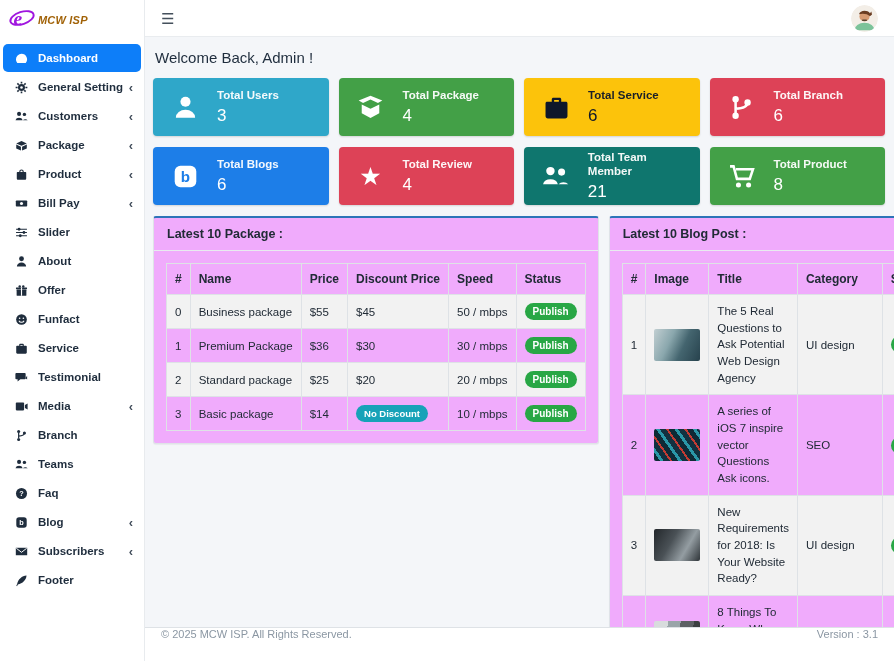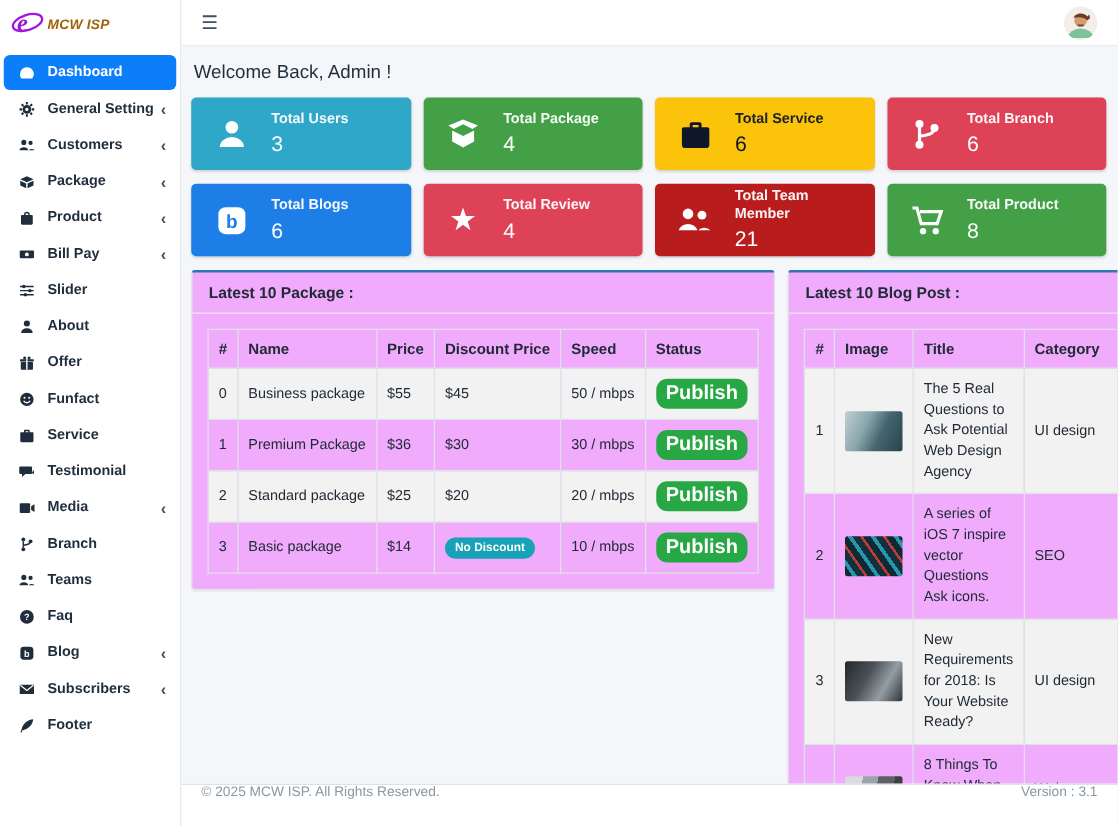--- a/index.html
+++ b/index.html
@@ -39,21 +39,21 @@
   .panels { display:flex; gap:10px; align-items:flex-start; }
   .panel { flex:1 1 0; background:#f0abfc; border:1px solid #dfe3e8; border-top:2px solid #2d74b8; border-radius:3px; box-shadow:0 1px 1px rgba(0,0,0,.05); }
   .panel-h { padding:9px 13px; font-size:12.5px; font-weight:bold; border-bottom:1px solid #e8ebef; }
   .panel-b { padding:12px; }
   table { width:100%; border-collapse:collapse; font-size:11.5px; }
   th,td { border:1px solid #dee2e6; padding:8px 8px; text-align:left; vertical-align:middle; }
   th { font-size:12px; font-weight:bold; white-space:nowrap; }
   tbody tr:nth-child(odd) { background:#f2f2f2; }
   .pkg-tbl td { white-space:nowrap; }
   .blog-title { line-height:1.45; }
-  .badge { display:inline-block; padding:3px 8px; border-radius:9px; font-size:16px; font-weight:bold; color:#fff; white-space:nowrap; }
+  .badge { display:inline-block; padding:3px 8px; border-radius:9px; font-size:10px; font-weight:bold; color:#fff; white-space:nowrap; }
 
   
   .thumb { width:46px; height:32px; border-radius:2px; display:flex; align-items:center; justify-content:center; overflow:hidden; }
   .thumb-0 { background:linear-gradient(115deg,#c2cfd2 0%,#8aa7ad 35%,#44656f 62%,#27424d 100%); }
   .thumb-1 { background:repeating-linear-gradient(55deg,#0e2a36 0 5px,#2a97a8 5px 8px,#123140 8px 13px,#c23b33 13px 15px); }
   .thumb-2 { background:linear-gradient(120deg,#23272b 0%,#4a5156 38%,#949da2 68%,#2e3438 100%); }
   .thumb-3 { background:linear-gradient(100deg,#d8dcdd 0 28%,#9aa5a9 28% 52%,#5d6164 52% 78%,#3c3f41 78%); }
 
   
   .footer { position:absolute; left:145px; right:0; bottom:0; height:34px; background:#fff; border-top:1px solid #dee2e6; display:flex; justify-content:space-between; padding:0 16px; font-size:11px; color:#8b97a3; }
@@ -349,21 +349,21 @@
           <span class="stat-vl">6</span>
         </span>
       </div>
       <div class="stat" style="background: rgb(221, 66, 87); color: rgb(255, 255, 255); --hole: #dd4257;">
         <span class="stat-ic">★</span>
         <span class="stat-tx">
           <span class="stat-lb">Total Review</span>
           <span class="stat-vl">4</span>
         </span>
       </div>
-      <div class="stat" style="background: #b91c1c; color: rgb(255, 255, 255); --hole: #2fa7c9;">
+      <div class="stat" style="background: #0f766e; color: rgb(255, 255, 255); --hole: #2fa7c9;">
         <span class="stat-ic">
           <svg viewBox="0 0 16 16">
             <circle cx="5" cy="4.8" r="2.5"></circle>
             <path d="M.6 12.6a4.5 3.8 0 0 1 8.8 0z"></path>
             <circle cx="11.6" cy="5.4" r="2.1"></circle>
             <path d="M9.8 12.6a3.6 3 0 0 1 5.8 0z"></path>
           </svg>
         </span>
         <span class="stat-tx">
           <span class="stat-lb">Total Team Member</span>

